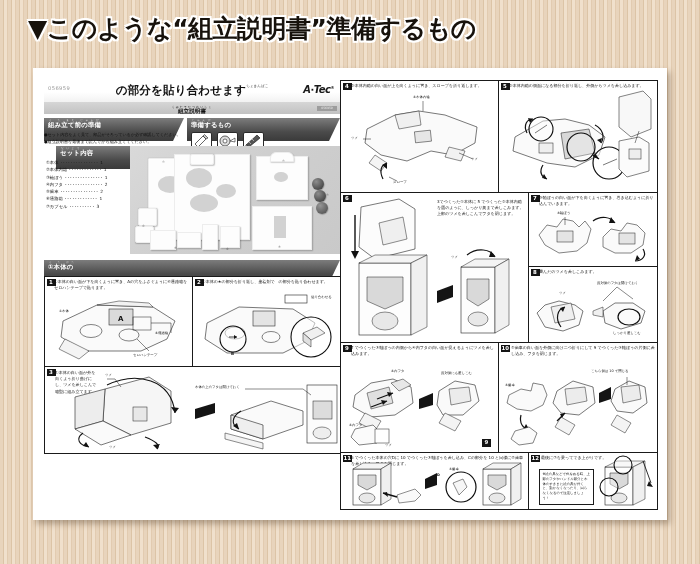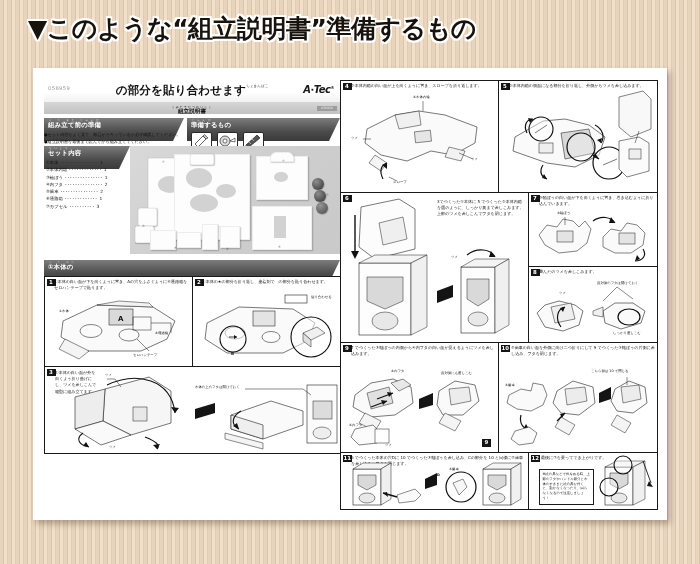--- a/index.html
+++ b/index.html
@@ -218,21 +218,21 @@
       <span class="bruby">く た まえ じゅんび</span>
       <span class="btxt">組み立て前の準備</span>
     </div>
     <div class="bullets">
       <div>●セット内容をよく見て、部品がそろっているか必ず確認してください。</div>
       <div>●組立説明書を最後まで読んでから組み立ててください。</div>
     </div>
   </div>
 
   <div class="blk-parts">
-    <div class="banner" style="left:0;top:0;width:86px;">
+    <div class="banner" style="left:12px;top:0;width:86px;">
       <span class="bruby">ないよう</span>
       <span class="btxt">セット内容</span>
     </div>
     <div class="parts-list">
       <div class="row"><span>①</span><span>本体</span><span class="dots"> ･･･････････････ </span><span>1</span></div>
       <div class="row"><span>②</span><span>本体内箱</span><span class="dots"> ･････････････ </span><span>1</span></div>
       <div class="row"><span>③</span><span>軸ぼう</span><span class="dots"> ･･･････････････ </span><span>1</span></div>
       <div class="row"><span>④</span><span>内フタ</span><span class="dots"> ･･･････････････ </span><span>2</span></div>
       <div class="row"><span>⑤</span><span>歯車</span><span class="dots"> ･･･････････････ </span><span>2</span></div>
       <div class="row"><span>⑥</span><span>通路箱</span><span class="dots"> ･････････････ </span><span>1</span></div>

